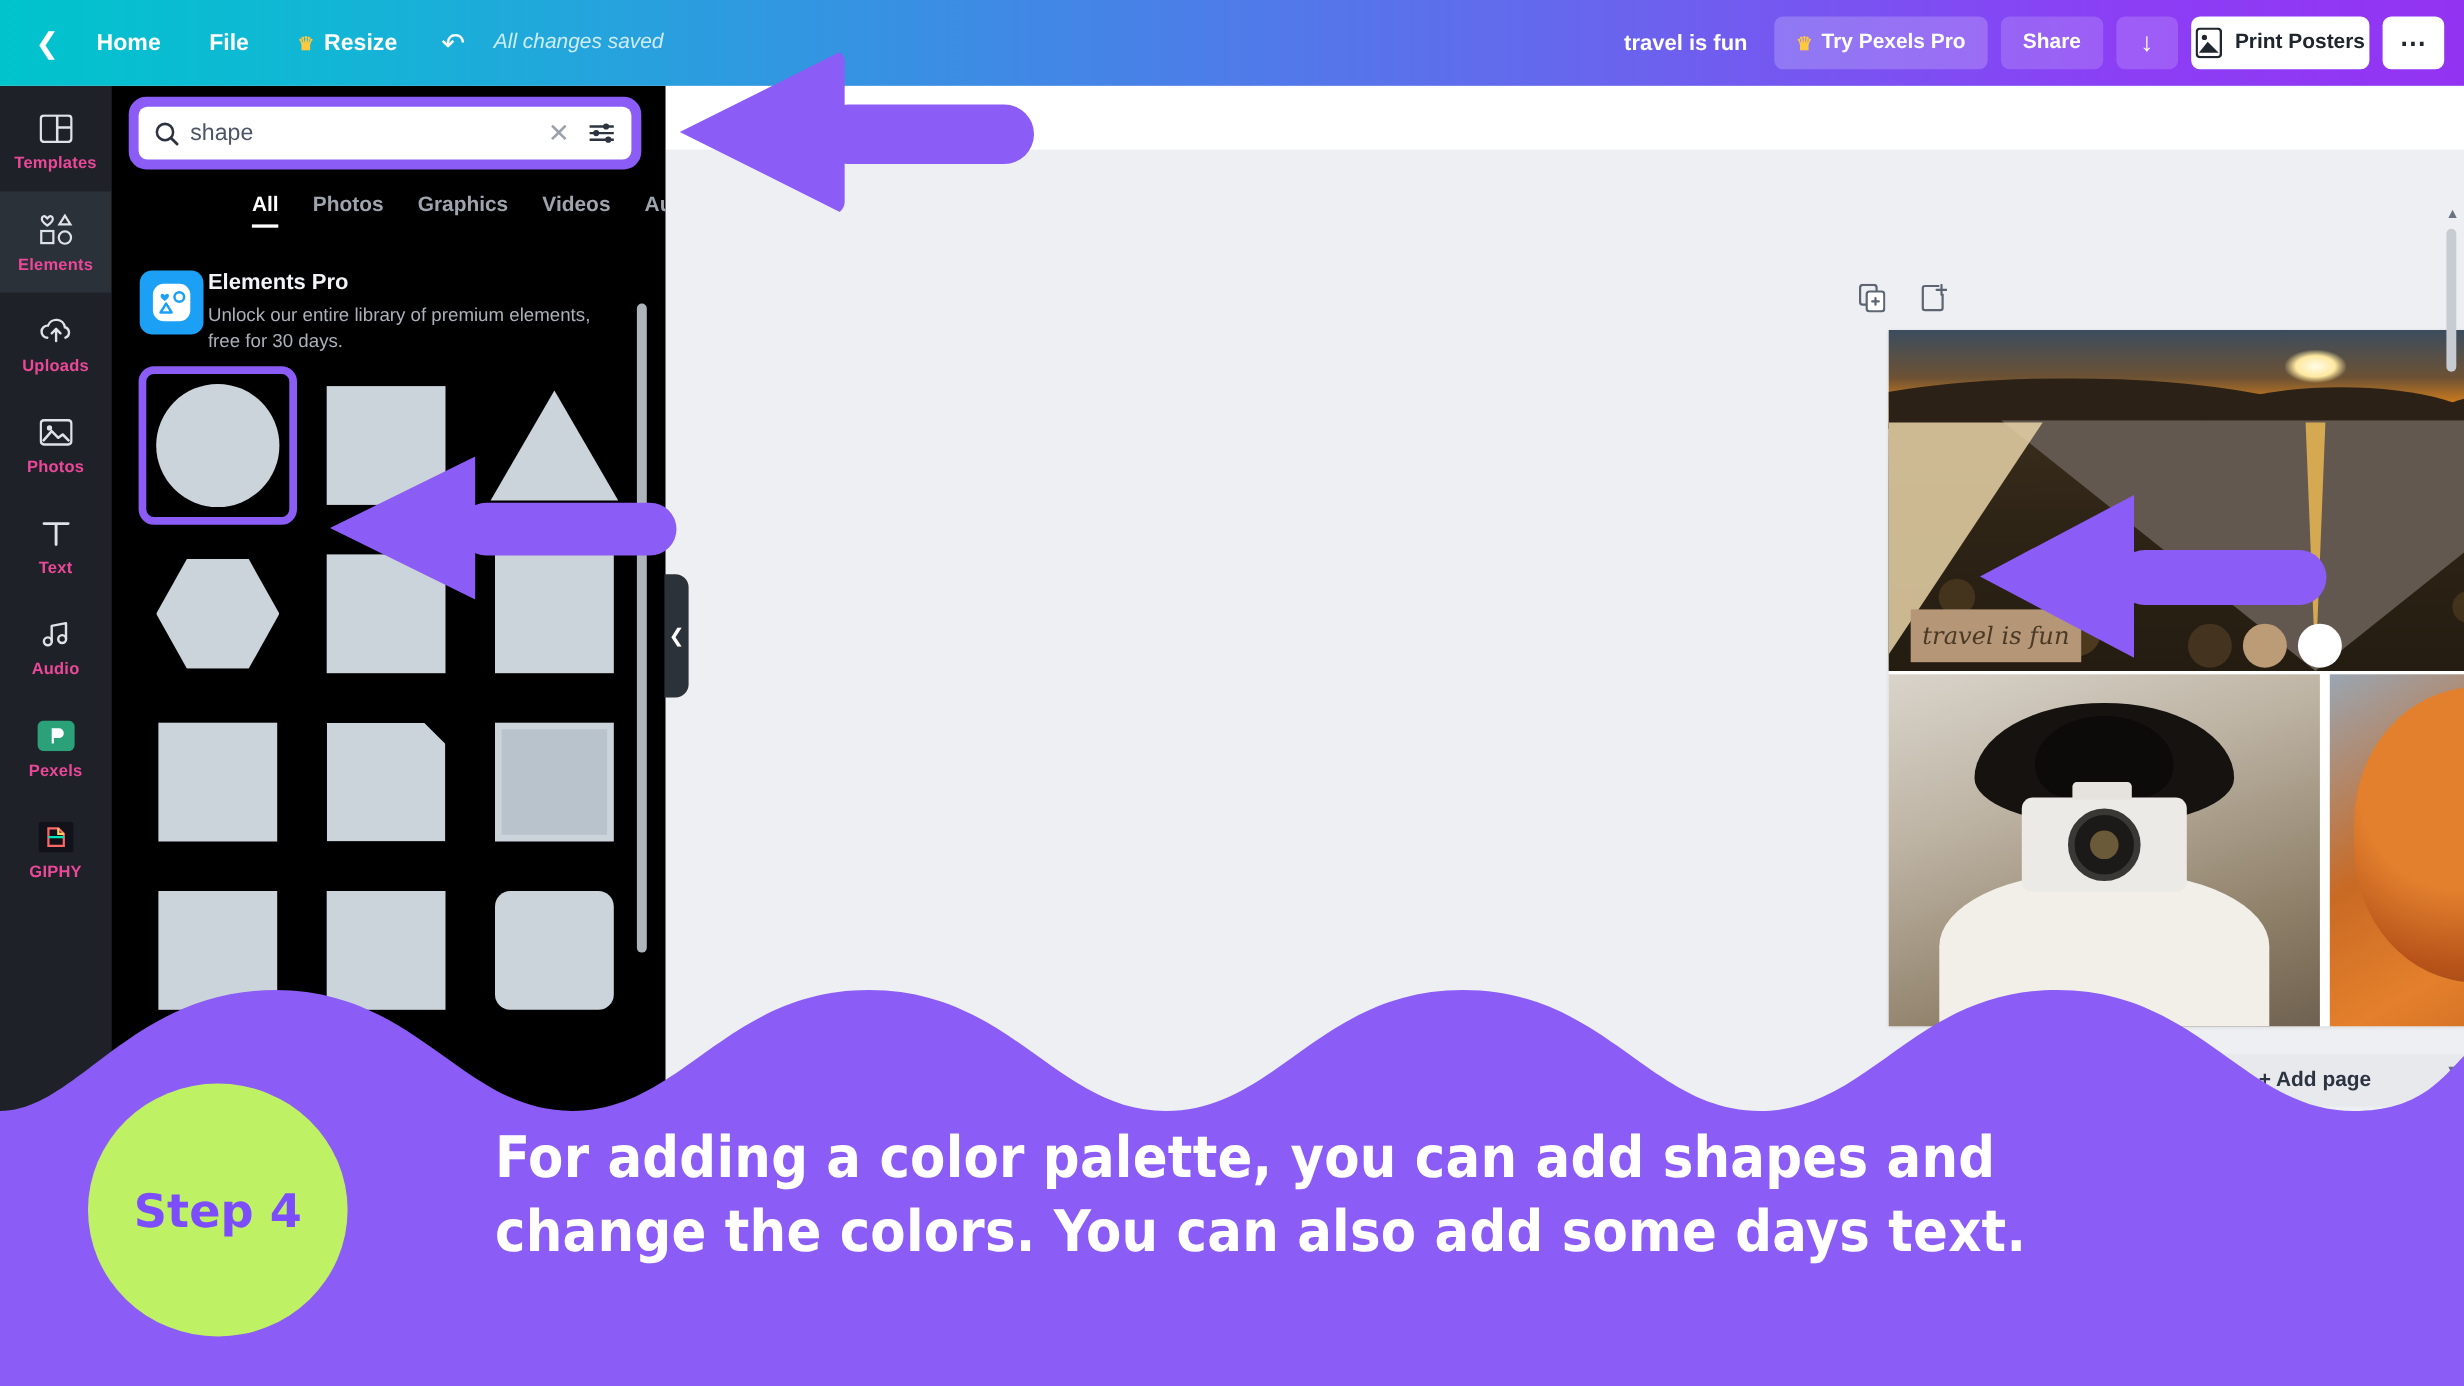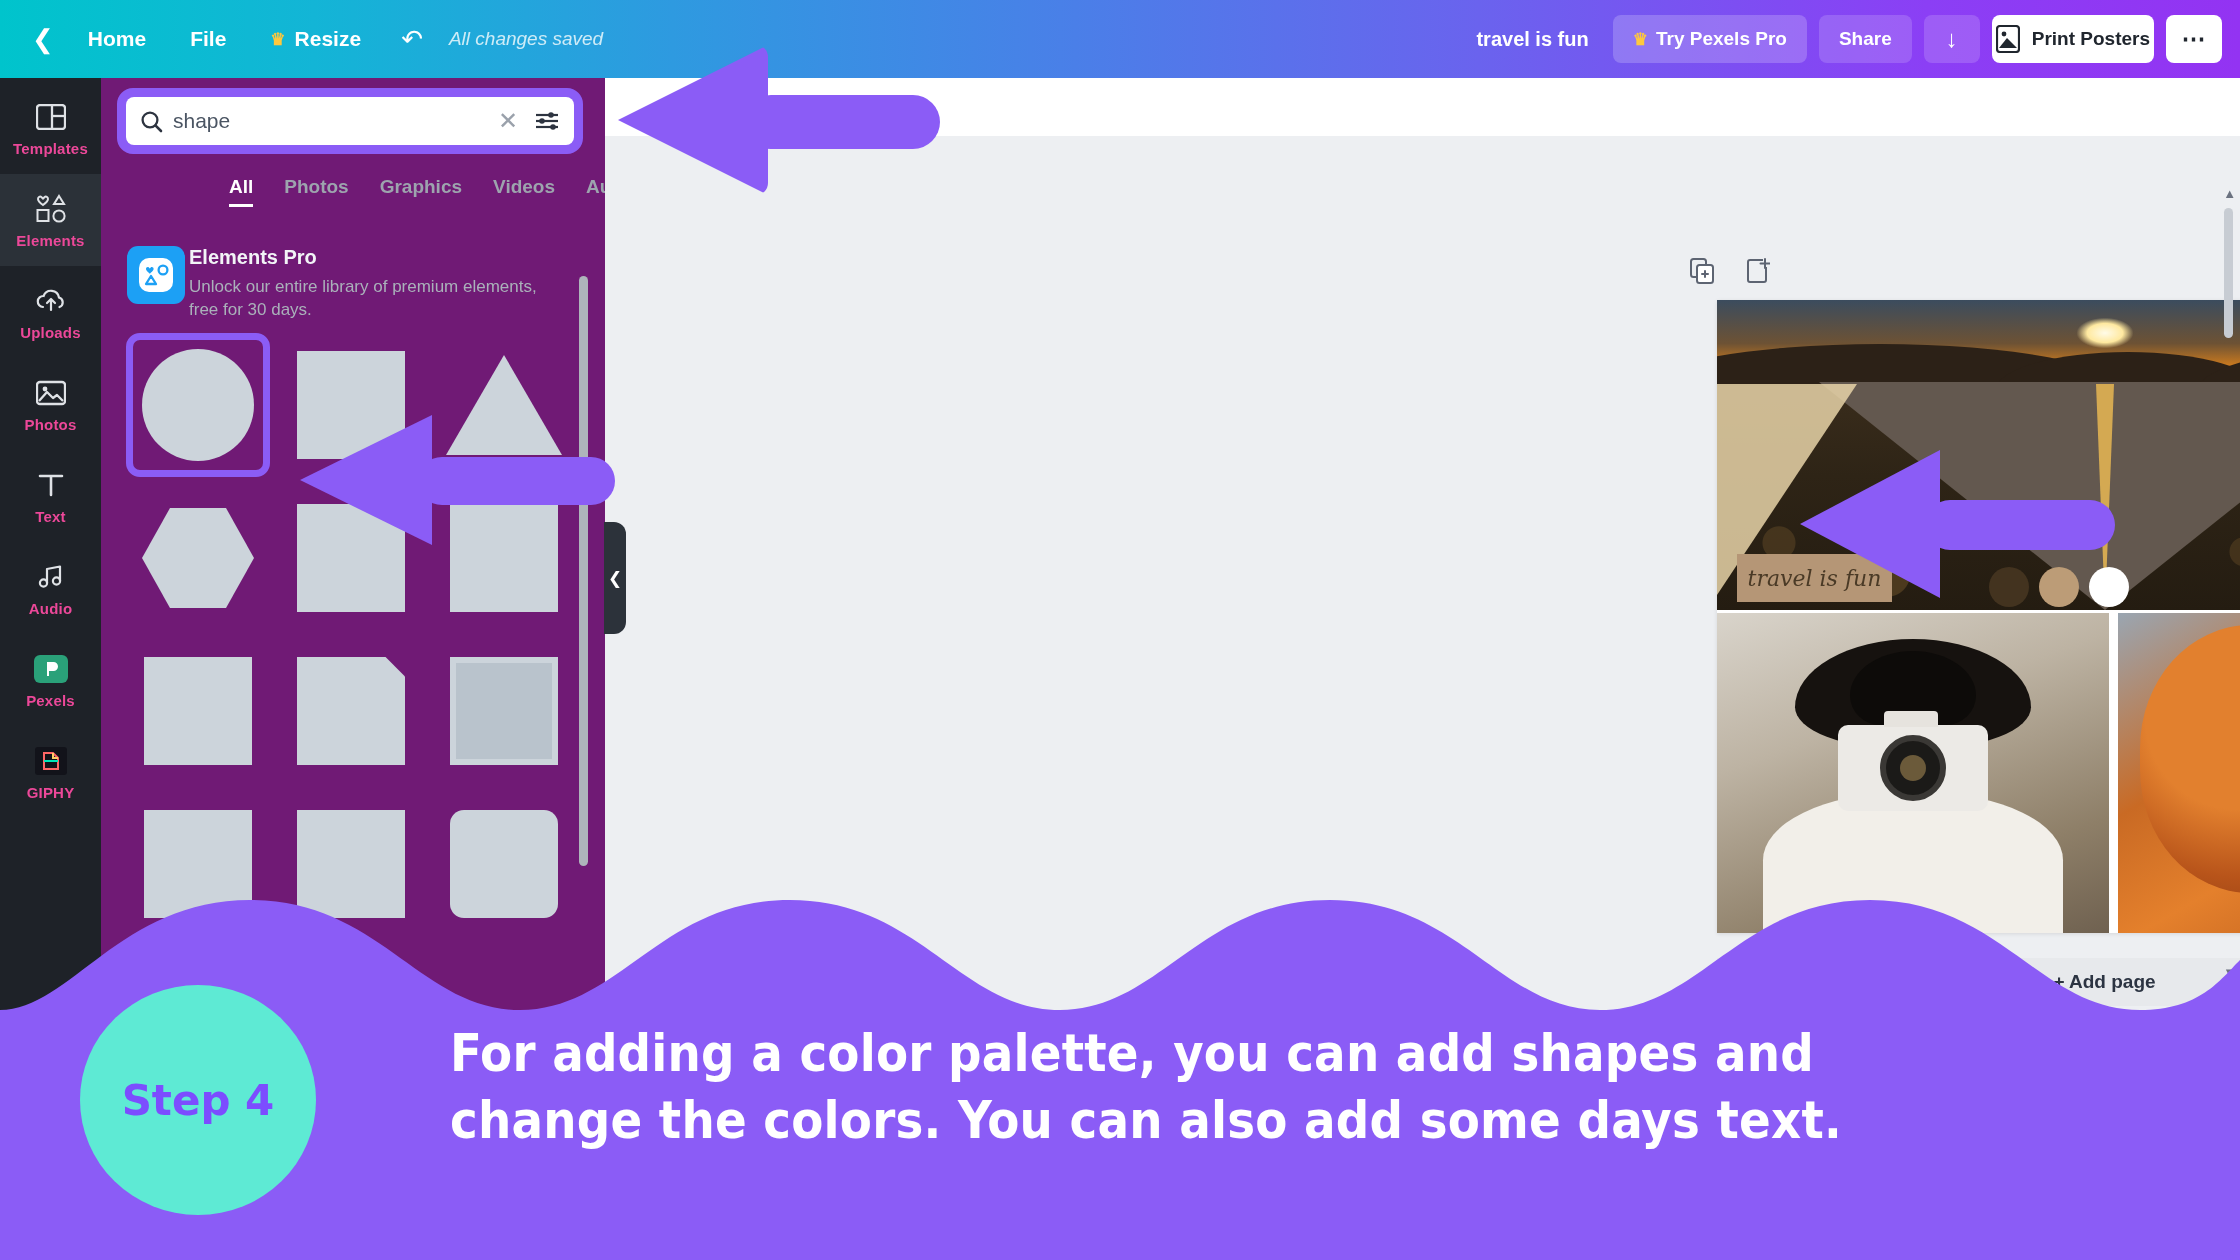--- a/index.html
+++ b/index.html
@@ -48,21 +48,21 @@
     width:101px; height:92px; display:flex; flex-direction:column;
     align-items:center; justify-content:center; gap:6px; cursor:pointer; color:#ec4899;
   }
   .rail-item.active{ background:#2b3138; }
   .rail-label{ font-size:15px; font-weight:bold; letter-spacing:.2px; }
   .rail-ico{ width:34px; height:34px; display:flex; align-items:center; justify-content:center; }
 
   
   .panel{
     position:absolute; left:101px; top:78px; width:504px; height:1182px;
-    background:#701a75; z-index:20; overflow:hidden;
+    background:#000000; z-index:20; overflow:hidden;
   }
   .search-wrap{ position:absolute; left:16px; top:10px; width:466px; height:66px;
      border:9px solid #8b5cf6; border-radius:16px; background:#8b5cf6; }
   .search-box{
     width:100%; height:100%; background:#fff; border-radius:8px;
     display:flex; align-items:center; padding:0 14px; gap:10px;
   }
   .search-input{
     border:none; outline:none; flex:1; font-size:21px; color:#4b5563;
     font-family:"Liberation Sans", sans-serif; background:transparent;
@@ -184,21 +184,21 @@
   .a2 .shaft{ left:118px; top:42px; width:197px; height:48px; }
   .a2 .head{ left:0; top:0; border-top:65px solid transparent; border-bottom:65px solid transparent;
     border-right:132px solid #8b5cf6; }
   .a3{ left:1800px; top:450px; width:315px; height:148px; }
   .a3 .shaft{ left:125px; top:50px; width:190px; height:50px; }
   .a3 .head{ left:0; top:0; border-top:74px solid transparent; border-bottom:74px solid transparent;
     border-right:140px solid #8b5cf6; }
 
   .wave{ position:absolute; left:0; bottom:0; width:2240px; height:400px; z-index:50; }
   .step{
-    position:absolute; left:80px; top:985px; width:236px; height:230px; background:#5eead4;
+    position:absolute; left:80px; top:985px; width:236px; height:230px; background:#bef264;
     border-radius:50%; display:flex; align-items:center; justify-content:center; z-index:55;
   }
   .step span{ color:#7c4dff; font-size:42px; font-weight:bold; font-family:"DejaVu Sans", sans-serif; }
   .caption{
     position:absolute; left:450px; top:1020px; width:1730px; z-index:55; color:#fff;
     font-family:"DejaVu Sans Condensed","Liberation Sans Narrow","Liberation Sans", sans-serif;
     font-size:52px; font-weight:bold; line-height:1.28; letter-spacing:.2px;
   }
   .caption div{ white-space:nowrap; }
 </style>

